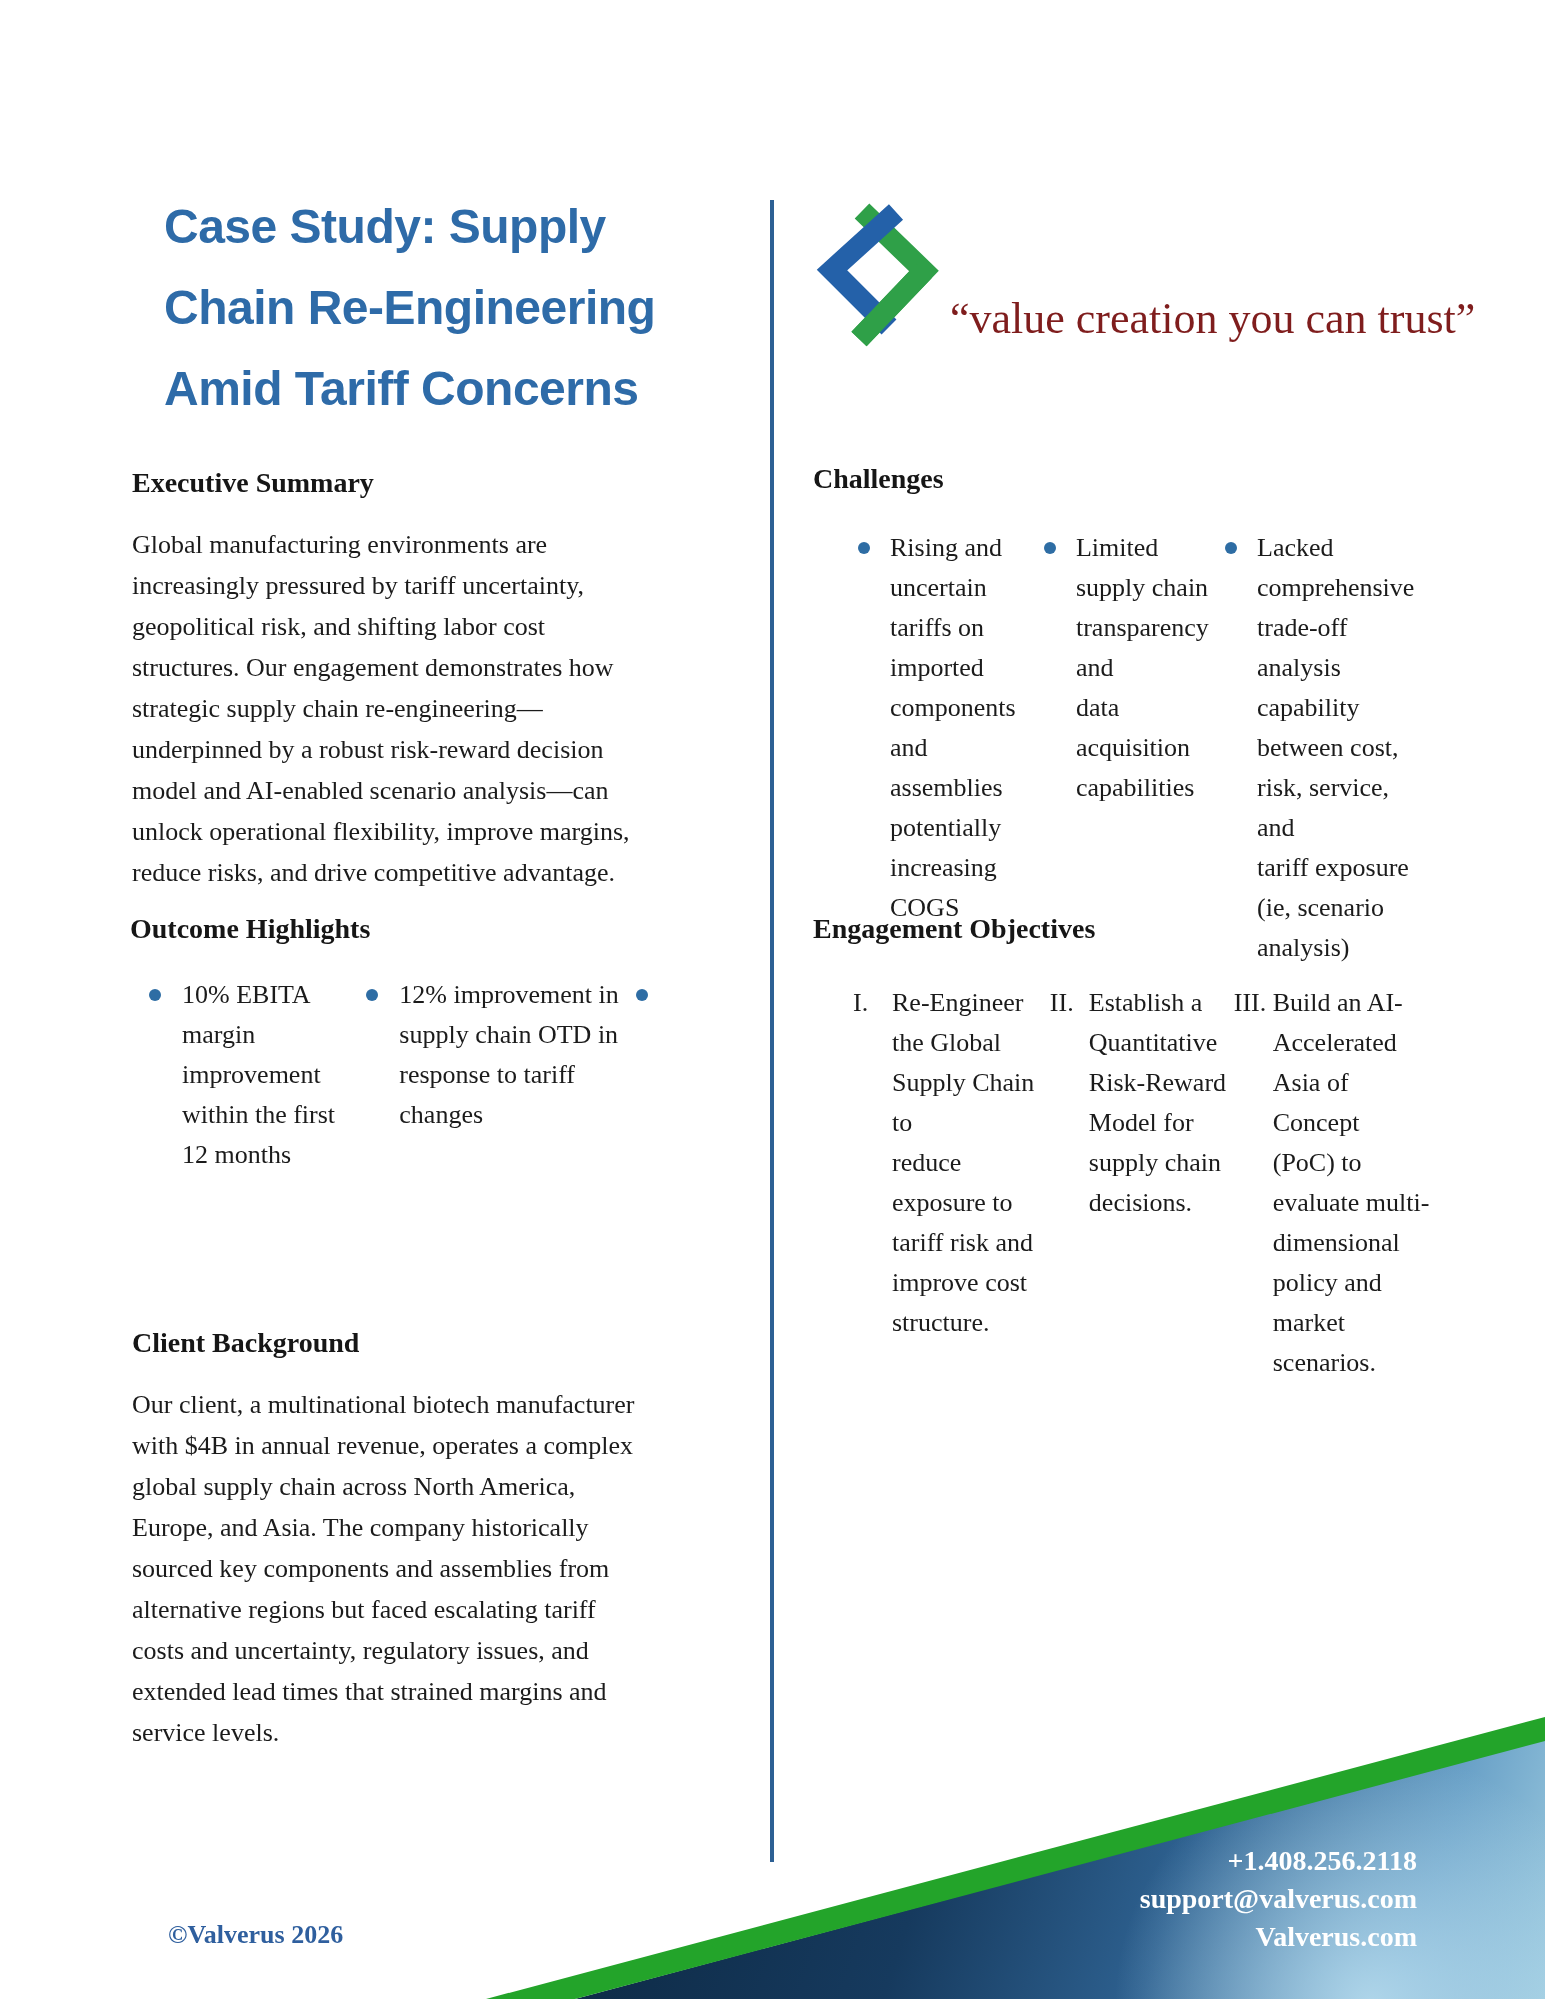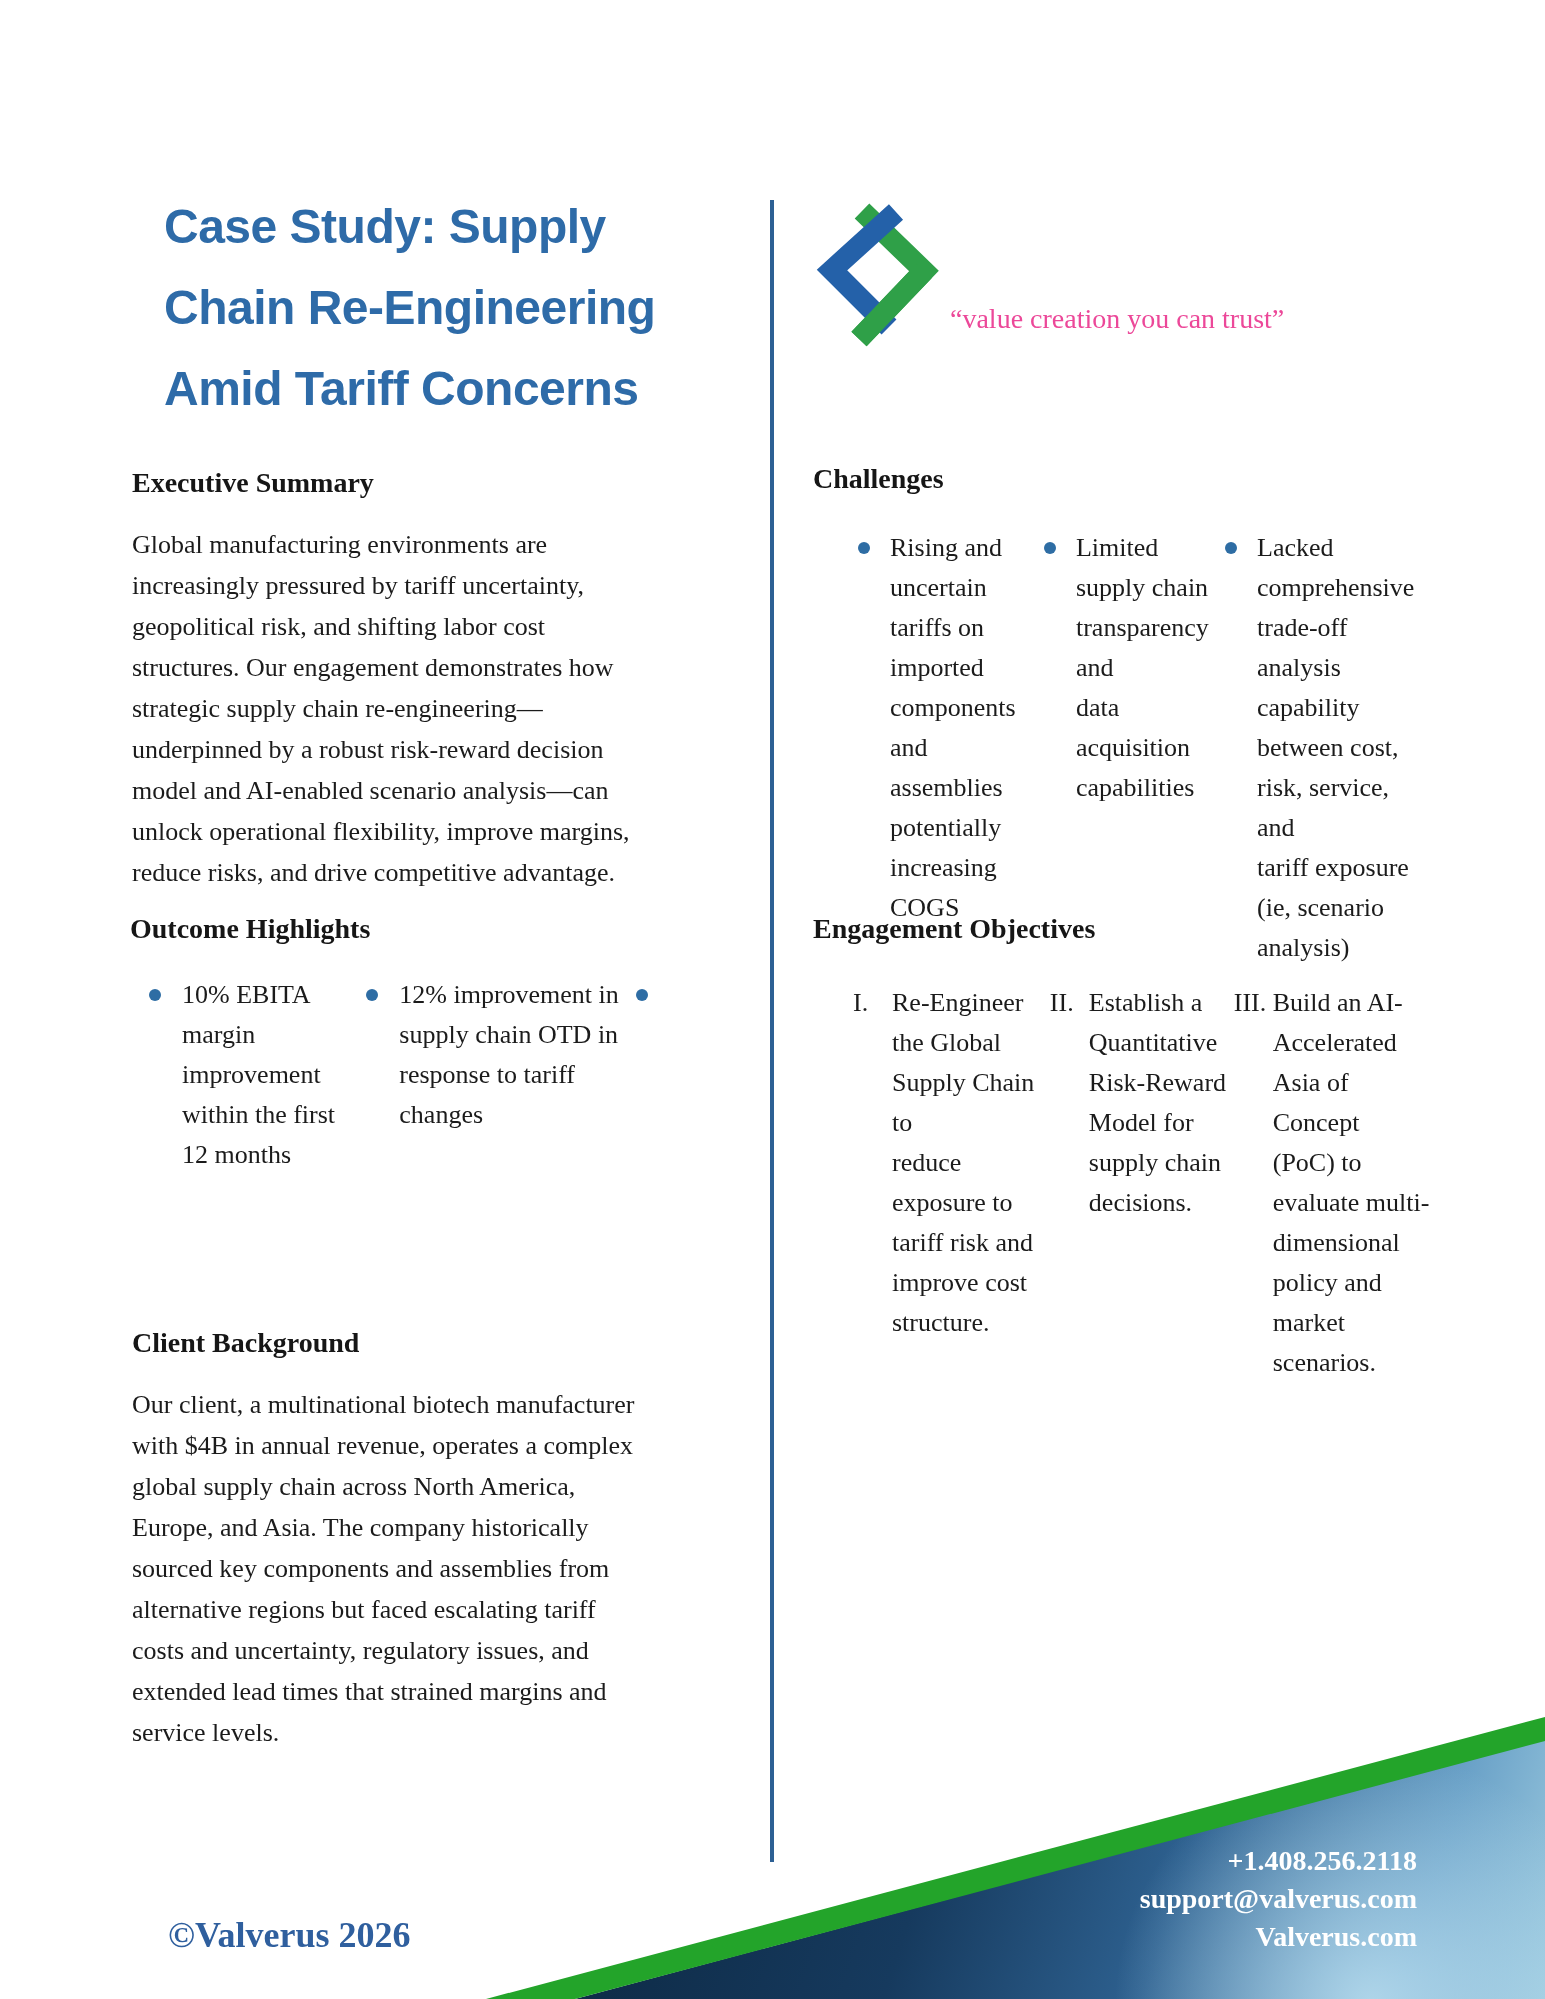--- a/index.html
+++ b/index.html
@@ -67,21 +67,21 @@
 
   
   .logo-icon{left:812px;top:196px;width:150px;height:150px;overflow:visible;}
   .wordmark{
     left:946px;top:210px;
     font-weight:bold;font-size:64px;line-height:88px;
     color:var(--wordmark-blue,#1e5b9c);
   }
   .tagline{
     left:950px;top:297px;
-    font-size:28px;line-height:44px;color:#ec4899;
+    font-size:44px;line-height:44px;color:#7f1d1d;
   }
 
   
   .footer-navy{
     left:575px;top:1700px;width:970px;height:299px;
     clip-path:polygon(0px 299px, 970px 39px, 970px 299px);
     background:
       radial-gradient(circle at 82% 102%, rgba(188,224,241,0.85) 0%, rgba(188,224,241,0) 30%),
       linear-gradient(108deg, #0e2b47 8%, #163a5e 38%, #2e6190 62%, #6ba2c8 86%, #9ccadf 100%);
   }
@@ -90,21 +90,21 @@
     clip-path:polygon(0px 299px, 1059px 17px, 1059px 41px, 89px 299px);
     background:var(--stripe-green,#23a42a);
   }
   .footer-contact{
     right:128px;top:1842px;text-align:right;
     font-weight:bold;font-size:28px;line-height:38px;
     color:var(--footer-text,#ffffff);
   }
   .copyright{
     left:168px;top:1917px;
-    font-weight:bold;font-size:36px;line-height:36px;
+    font-weight:bold;font-size:26px;line-height:36px;
     color:var(--copyright-blue,#2f5f9e);
   }
 </style>
 </head>
 <body>
 
 <div id="page">
 
   <div class="abs footer-navy"></div>
   <div class="abs footer-green"></div>

